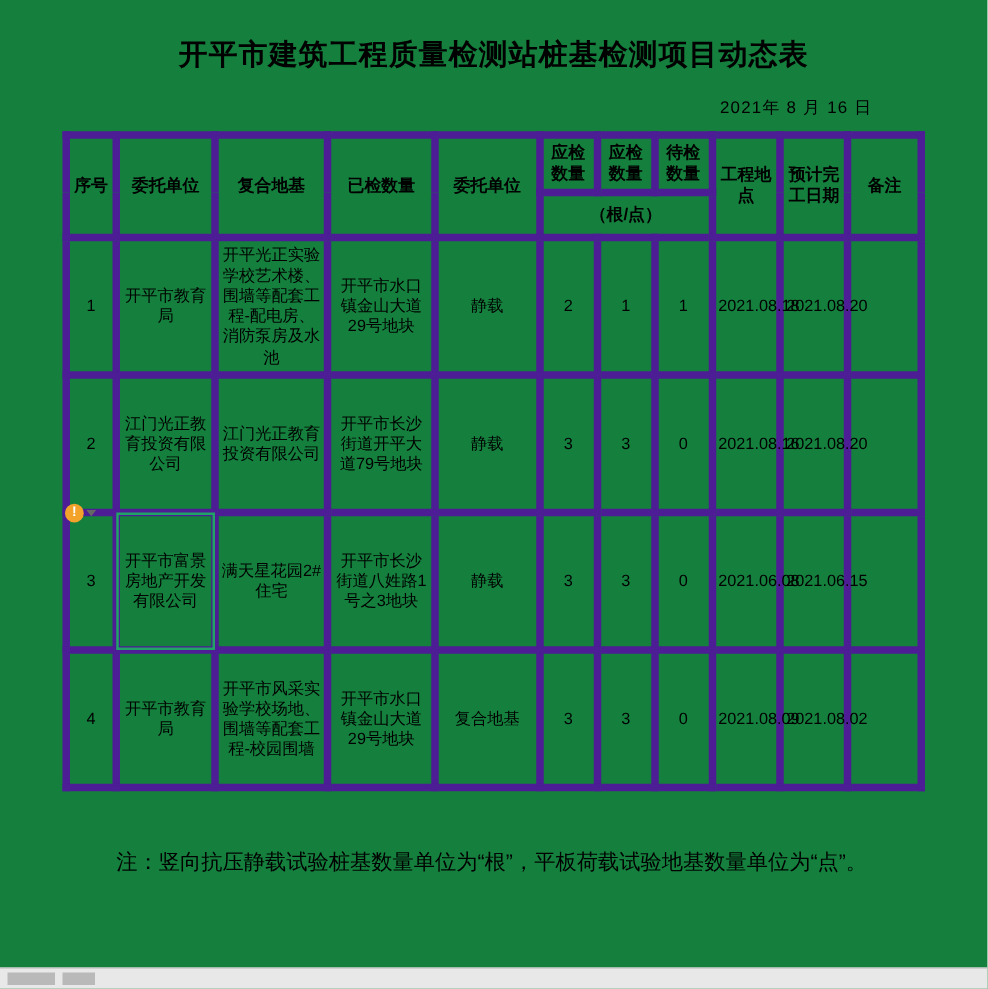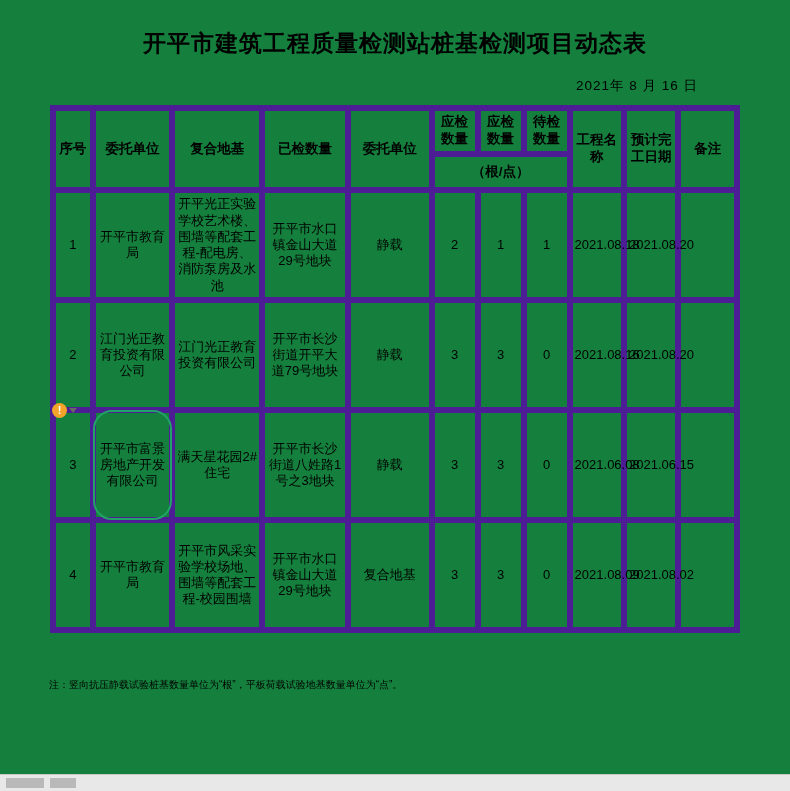--- a/index.html
+++ b/index.html
@@ -73,21 +73,20 @@
   .col-remark { width: 56px; }
   .num-group-label {
     font-weight: bold;
     font-size: 13.5px;
     margin-top: 44px;
   }
   .cell-selected {
     outline: 2px solid #21a366;
     outline-offset: -2px;
     position: relative;
-    border-radius: 19px;
   }
   .warn-marker {
     position: absolute;
     left: 52px;
     top: 403px;
     display: flex;
     align-items: center;
     z-index: 5;
   }
   .warn-badge {
@@ -108,24 +107,25 @@
     border-left: 4px solid transparent;
     border-right: 4px solid transparent;
     border-top: 5px solid #666;
   }
   .notes {
     margin: 44px auto 0 auto;
     width: 700px;
     padding-left: 8px;
   }
   .note {
-    font-size: 10px;
+    font-size: 17px;
     color: #000;
     margin-bottom: 32px;
     line-height: 1.5;
+    margin-left: 44px;
   }
   .taskbar {
     position: absolute;
     left: 0;
     bottom: 0;
     width: 790px;
     height: 16px;
     background: #e8e8e8;
     border-top: 1px solid #c8c8c8;
   }
@@ -171,21 +171,21 @@
       <thead>
         <tr class="hdr-row1">
           <th rowspan="2">序号</th>
           <th rowspan="2">委托单位</th>
           <th rowspan="2">复合地基</th>
           <th rowspan="2">已检数量</th>
           <th rowspan="2">委托单位</th>
           <th>应检数量</th>
           <th>应检数量</th>
           <th>待检数量</th>
-          <th rowspan="2">工程名称</th>
+          <th rowspan="2">工程地点</th>
           <th rowspan="2">预计完工日期</th>
           <th rowspan="2">备注</th>
         </tr>
         <tr class="hdr-row2">
           <th colspan="3" class="num-group-label">（根/点）</th>
         </tr>
       </thead>
       <tbody>
         <tr class="body-row">
           <td>1</td>

